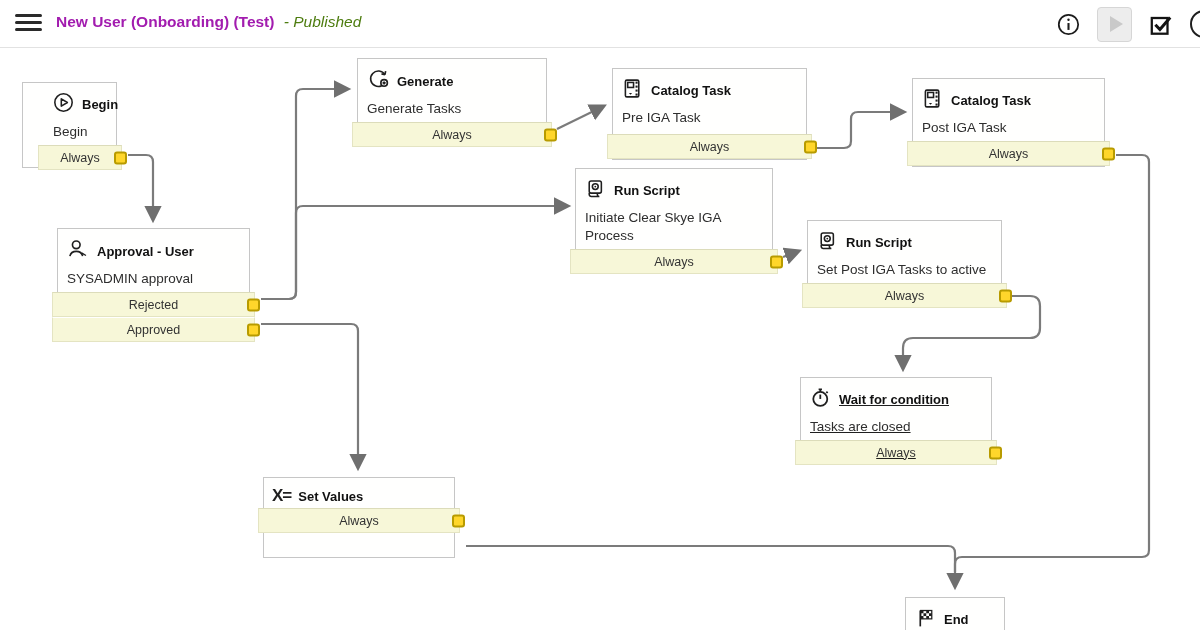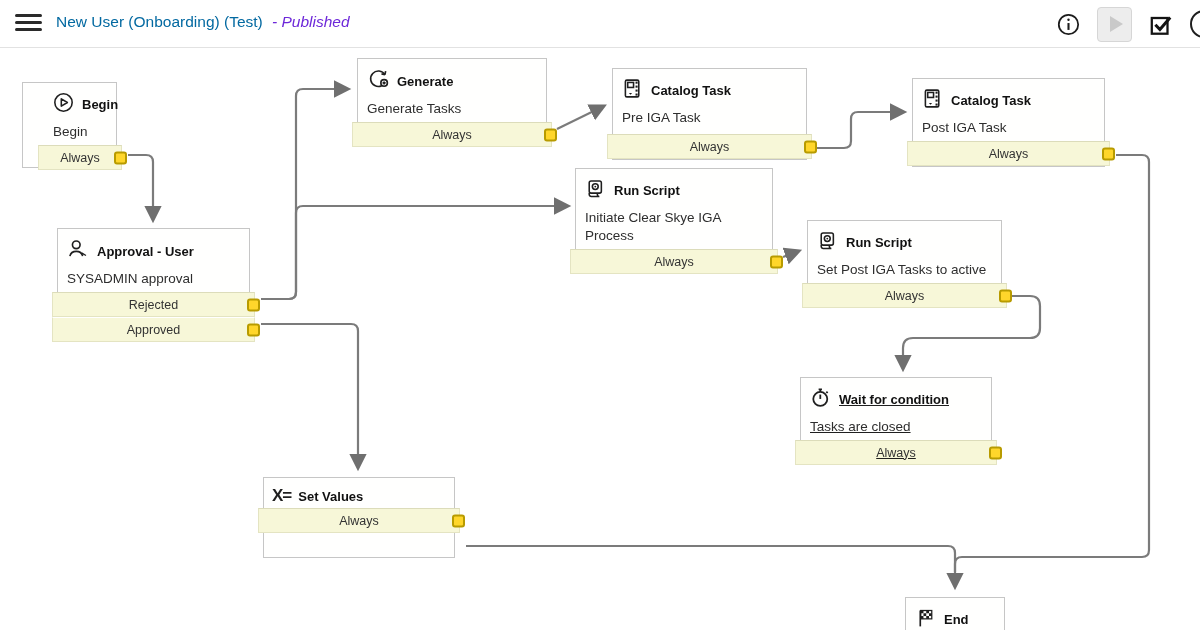--- a/index.html
+++ b/index.html
@@ -5,22 +5,22 @@
   * { margin:0; padding:0; box-sizing:border-box; }
   html,body { width:1200px; height:630px; overflow:hidden; background:#ffffff;
     font-family:"Liberation Sans", sans-serif; color:#1f1f1f; }
 
   
   .topbar { position:absolute; left:0; top:0; width:1200px; height:48px;
     background:#ffffff; border-bottom:1px solid #e2e2e2; z-index:10; }
   .hamburger { position:absolute; left:15px; top:14px; width:27px; height:20px; cursor:pointer; }
   .hamburger span { display:block; height:3.4px; background:#2a2a2a; border-radius:2px; margin-bottom:3.6px; }
   .title-wrap { position:absolute; left:56px; top:13px; font-size:15.5px; white-space:nowrap; }
-  .title-main { font-weight:400; color:#0369a1; }
-  .title-suffix { font-style:italic; color:#6d28d9; margin-left:5px; }
+  .title-main { font-weight:700; color:#a21caf; }
+  .title-suffix { font-style:italic; color:#4d7c0f; margin-left:5px; }
   .topbar-right { position:absolute; right:0; top:0; height:48px; display:flex; align-items:center; gap:16px; padding-right:0; }
   .icon-btn { width:26px; height:26px; display:flex; align-items:center; justify-content:center; cursor:pointer; }
   .play-btn { width:35px; height:35px; background:#ededed; border:1px solid #d6d6d6; border-radius:4px;
     display:flex; align-items:center; justify-content:center; }
   .play-tri { width:0; height:0; border-left:13px solid #c9c9c9; border-top:8px solid transparent; border-bottom:8px solid transparent; margin-left:3px; }
   .partial-circle { width:28px; height:28px; border:2.4px solid #1f1f1f; border-radius:50%; margin-right:-18px; flex:0 0 auto; }
 
   
   .canvas { position:absolute; left:0; top:48px; width:1200px; height:582px; background:#ffffff; }
   svg.wires { position:absolute; left:0; top:0; width:1200px; height:630px; z-index:1; pointer-events:none; }

